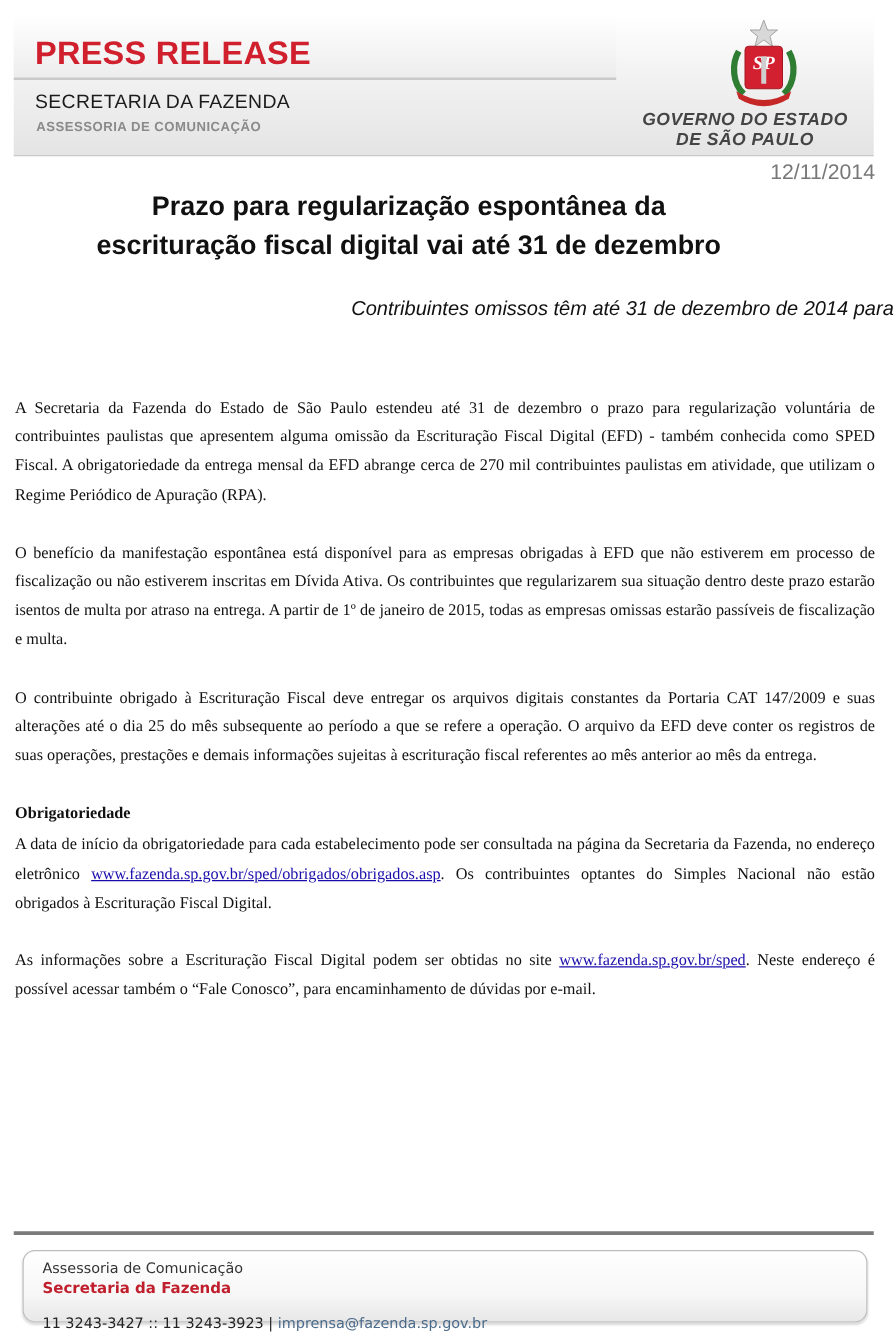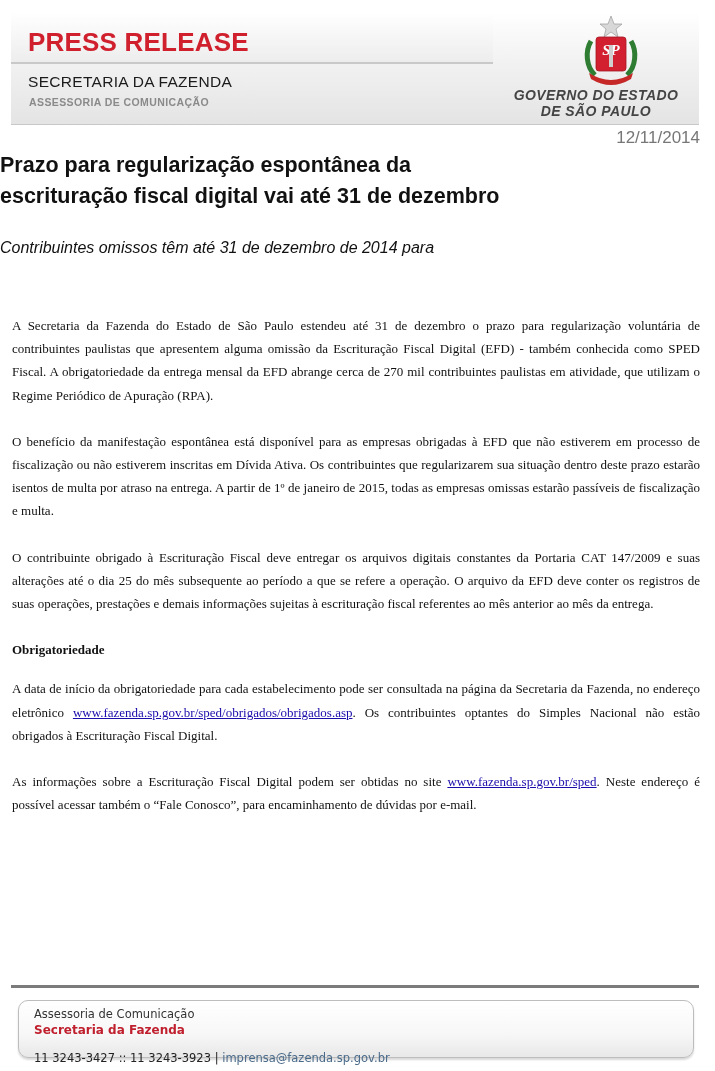--- a/index.html
+++ b/index.html
@@ -16,22 +16,22 @@
   .sec { position: absolute; left: 17px; top: 61px; font-family: "Liberation Sans", sans-serif; font-size: 15.5px; color: #1b1b1b; letter-spacing: 0.3px; }
   .assess { position: absolute; left: 18px; top: 84px; font-family: "Liberation Sans", sans-serif; font-size: 10.5px; color: #8a8a8a; font-weight: bold; letter-spacing: 0.4px; }
   .logo-area { position: absolute; left: 482px; top: 0; width: 206px; height: 112px; font-style: italic; }
   .crest { position: absolute; left: 88px; top: 3px; width: 60px; height: 72px; }
   .gov { position: absolute; left: 0; width: 206px; text-align: center; font-family: "Liberation Sans", sans-serif; font-weight: bold; color: #444; font-size: 14px; letter-spacing: 0.4px; }
   .gov1 { top: 75px; }
   .gov2 { top: 91px; }
 
   .date { position: absolute; right: 15px; top: 128px; font-family: "Liberation Sans", sans-serif; font-size: 17px; color: #777; }
 
-  .title { position: absolute; left: 0; width: 654px; top: 150px; text-align: left; font-family: "Liberation Sans", sans-serif; font-weight: bold; font-size: 21.5px; line-height: 31px; color: #111; }
-  .subtitle { position: absolute; left: 0; width: 715px; top: 236px; text-align: left; font-family: "Liberation Sans", sans-serif; font-style: italic; font-size: 16px; line-height: 24px; color: #111; }
+  .title { position: absolute; left: 0; width: 654px; top: 150px; text-align: center; font-family: "Liberation Sans", sans-serif; font-weight: bold; font-size: 21.5px; line-height: 31px; color: #111; }
+  .subtitle { position: absolute; left: 0; width: 715px; top: 236px; text-align: right; font-family: "Liberation Sans", sans-serif; font-style: italic; font-size: 16px; line-height: 24px; color: #111; }
 
   .body { position: absolute; left: 12px; width: 688px; top: 314px; font-size: 13px; line-height: 23.2px; text-align: justify; }
   .body p { margin: 0 0 23px 0; }
   .body a { color: #1a0dab; text-decoration: underline; }
   .body .h { font-weight: bold; }
 
   
   .footer-rule { position: absolute; left: 11px; top: 985px; width: 688px; height: 3px; background: #7b7b7b; }
   .footer-box { position: absolute; left: 18px; top: 1000px; width: 674px; height: 56px; border: 1px solid #bdbdbd; border-radius: 10px;
     background: linear-gradient(to bottom, #ffffff 0%, #f7f7f7 60%, #e8e8e8 100%); box-shadow: 0 2px 2px rgba(0,0,0,0.15); }
@@ -74,21 +74,21 @@
 </div>
 
 <div class="subtitle">
   <div>Contribuintes omissos têm até 31 de dezembro de 2014 para</div>
 </div>
 
 <div class="body">
   <p>A Secretaria da Fazenda do Estado de São Paulo estendeu até 31 de dezembro o prazo para regularização voluntária de contribuintes paulistas que apresentem alguma omissão da Escrituração Fiscal Digital (EFD) - também conhecida como SPED Fiscal. A obrigatoriedade da entrega mensal da EFD abrange cerca de 270 mil contribuintes paulistas em atividade, que utilizam o Regime Periódico de Apuração (RPA).</p>
   <p>O benefício da manifestação espontânea está disponível para as empresas obrigadas à EFD que não estiverem em processo de fiscalização ou não estiverem inscritas em Dívida Ativa. Os contribuintes que regularizarem sua situação dentro deste prazo estarão isentos de multa por atraso na entrega. A partir de 1º de janeiro de 2015, todas as empresas omissas estarão passíveis de fiscalização e multa.</p>
   <p>O contribuinte obrigado à Escrituração Fiscal deve entregar os arquivos digitais constantes da Portaria CAT 147/2009 e suas alterações até o dia 25 do mês subsequente ao período a que se refere a operação.  O arquivo da EFD deve conter os registros de suas operações, prestações e demais informações sujeitas à escrituração fiscal referentes ao mês anterior ao mês da entrega.</p>
-  <p style="margin-bottom:16px;">
+  <p style="margin-bottom:2px;">
     <span class="h">Obrigatoriedade</span>
   </p>
   <p>
     <span>A data de início da obrigatoriedade para cada estabelecimento pode ser consultada na página da Secretaria da Fazenda, no endereço eletrônico </span><a href="#">www.fazenda.sp.gov.br/sped/obrigados/obrigados.asp</a><span>.  Os contribuintes optantes do Simples Nacional não estão obrigados à Escrituração Fiscal Digital.</span>
   </p>
   <p>
     <span>As informações sobre a Escrituração Fiscal Digital podem ser obtidas no site </span><a href="#">www.fazenda.sp.gov.br/sped</a><span>. Neste endereço é possível acessar também o “Fale Conosco”, para encaminhamento de dúvidas por e-mail.</span>
   </p>
 </div>
 

